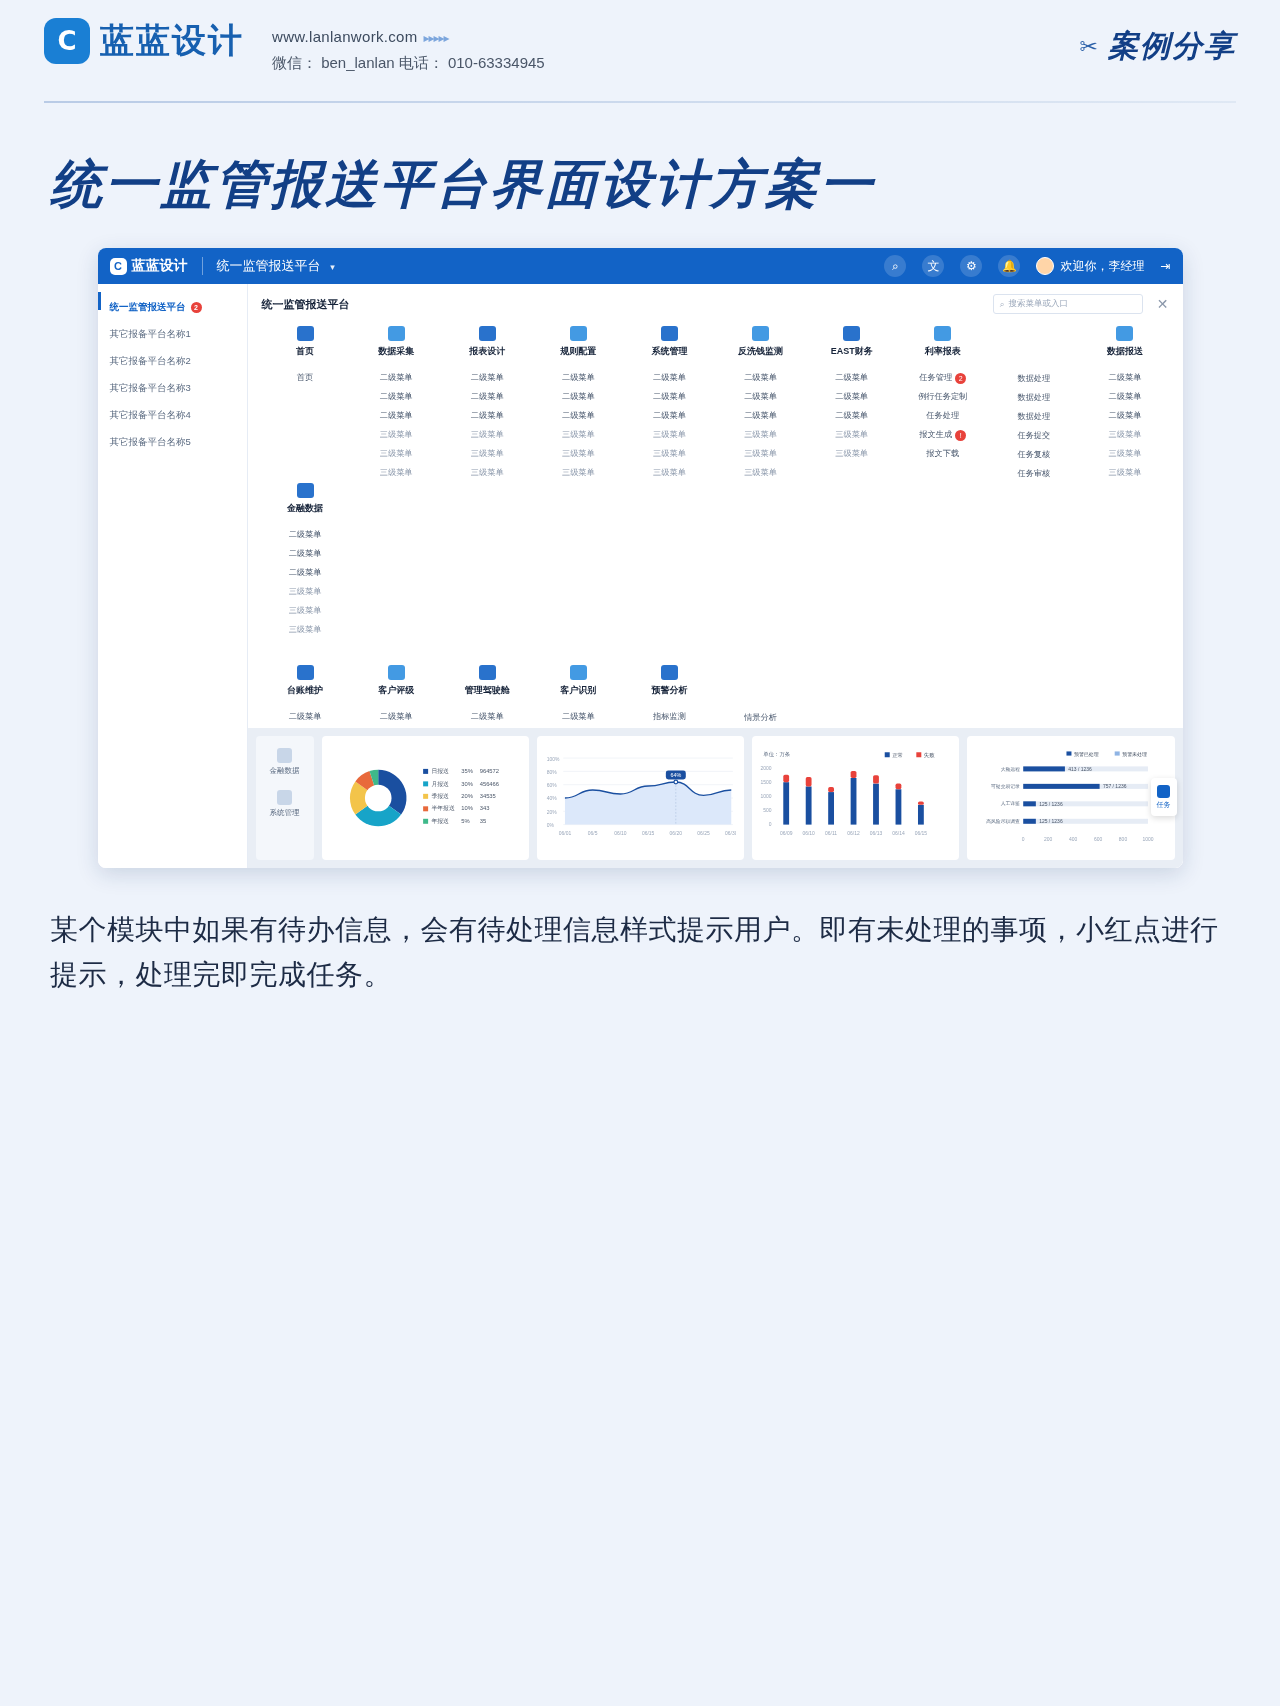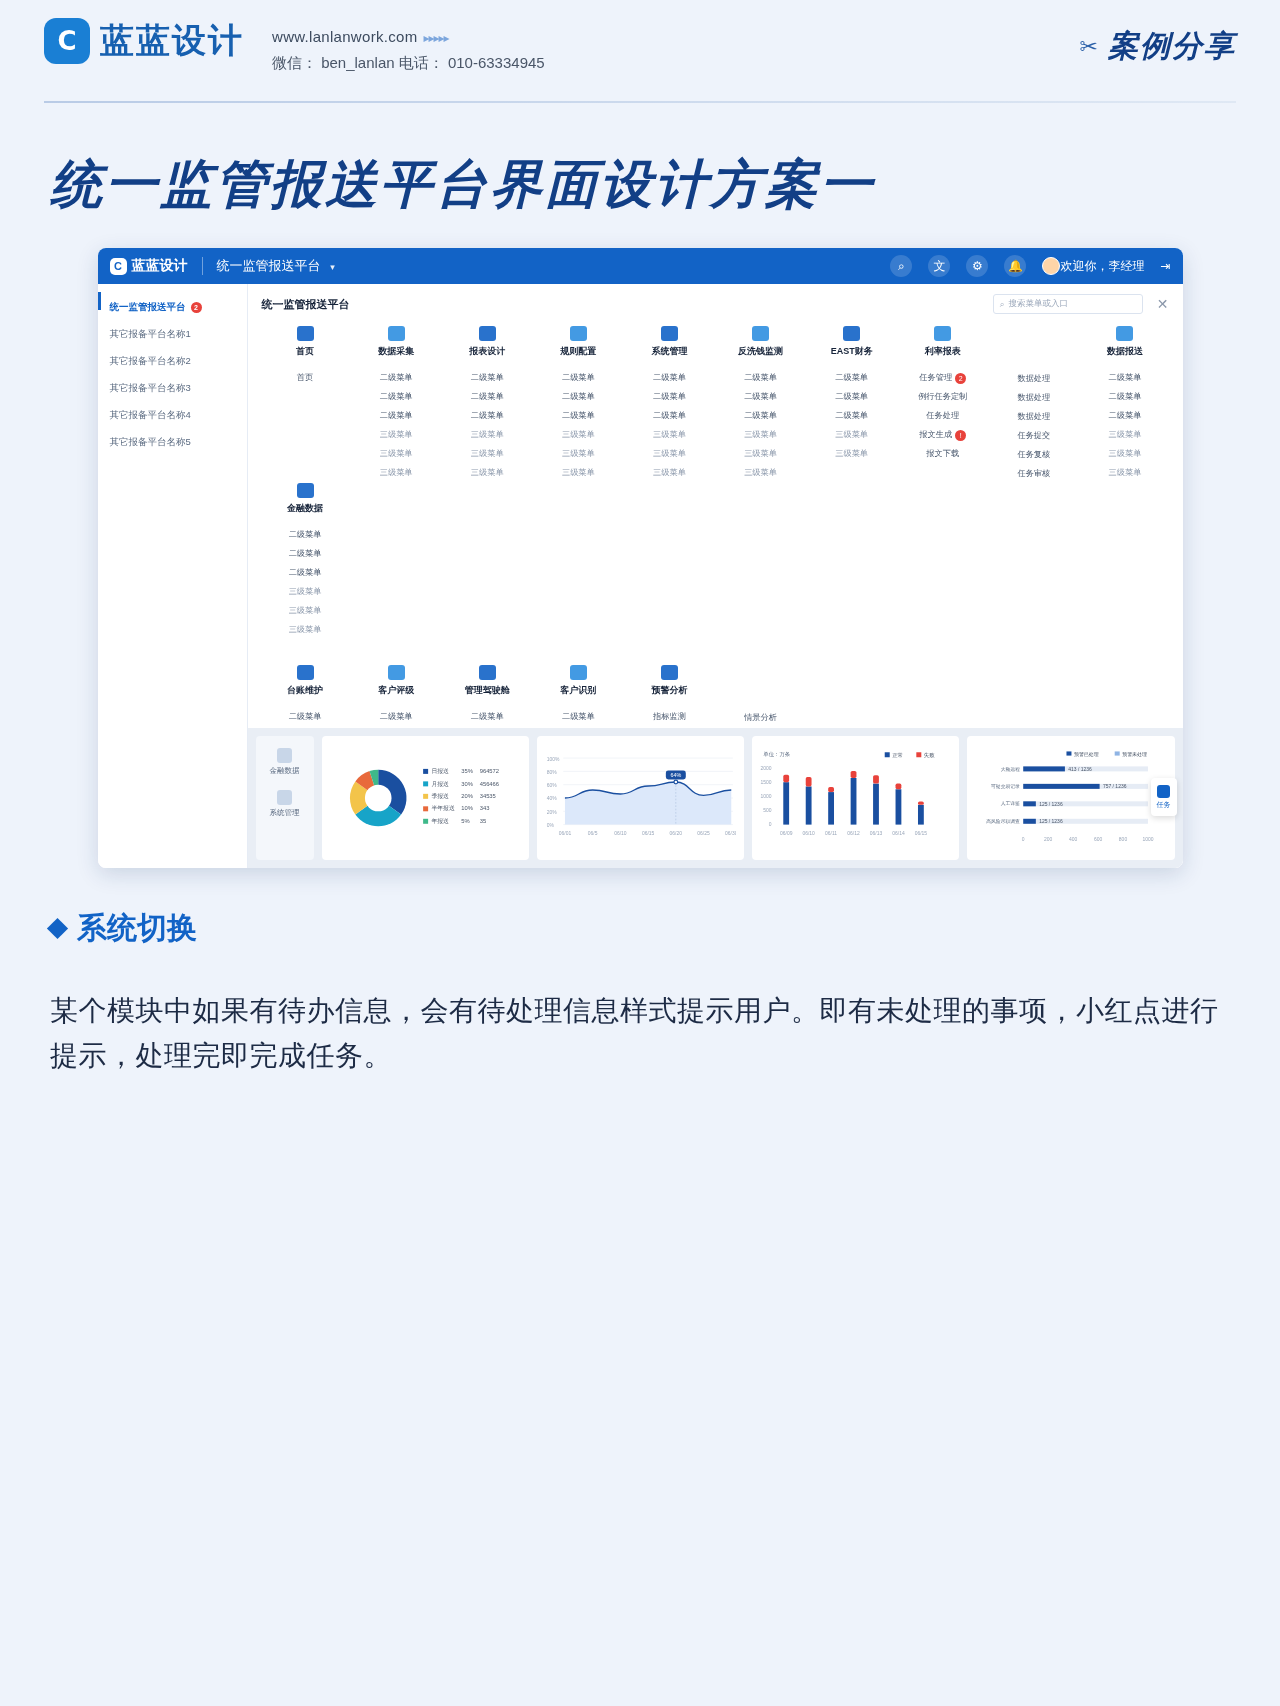--- a/index.html
+++ b/index.html
@@ -46,21 +46,21 @@
   .mock-top {
     height:36px; background:#1263c6; display:flex; align-items:center; padding:0 12px; color:#fff;
   }
   .mt-logo { display:flex; align-items:center; gap:5px; font-size:14px; font-weight:bold; }
   .mt-logo .m { width:17px;height:17px;border-radius:5px;background:#fff;color:#1263c6;display:flex;align-items:center;justify-content:center;font-size:11px;font-weight:bold;}
   .mt-divider { width:1px; height:18px; background:rgba(255,255,255,.4); margin:0 14px; }
   .mt-title { font-size:13px; }
   .mt-caret { font-size:9px; margin-left:6px; opacity:.9; }
   .mt-right { margin-left:auto; display:flex; align-items:center; gap:16px; font-size:12px; }
   .mt-ico { width:22px;height:22px;border-radius:50%;background:rgba(255,255,255,.16);display:flex;align-items:center;justify-content:center;font-size:12px;}
-  .mt-user { display:flex; align-items:center; }
+  .mt-user { display:flex; align-items:center; gap:6px; }
   .mt-avatar { width:18px;height:18px;border-radius:50%;background:#ffd5a8;border:1px solid #fff; }
 
   .mock-body { display:flex; height:calc(100% - 36px); background:#f3f6fb; }
 
   
   .m-left { width:150px; background:#fff; border-right:1px solid #e6ecf5; padding:10px 0 0 0; position:relative;}
   .m-left::before{content:"";position:absolute;left:0;top:8px;width:3px;height:18px;background:#1263c6;}
   .ml-item { font-size:9.5px; color:#5a6a80; padding:7px 12px; display:flex; align-items:center; gap:5px; }
   .ml-item.active { color:#1263c6; font-weight:bold; }
   .dot-badge { background:#e8423b; color:#fff; font-size:7px; border-radius:50%; width:11px;height:11px;display:inline-flex;align-items:center;justify-content:center;}
@@ -542,21 +542,17 @@
         <div class="float-task">
           <div class="sq"></div>
           <span>任务</span>
         </div>
       </div>
     </div>
   </div>
 </div>
 
 <div class="sec">
-  <div class="sec-head">
-    <div class="diamond"></div>
-    <div class="sec-title">系统切换</div>
-  </div>
 </div>
 
 <div class="sec">
   <div class="sec-body">某个模块中如果有待办信息，会有待处理信息样式提示用户。即有未处理的事项，小红点进行提示，处理完即完成任务。</div>
 </div>
 
 </body></html>

